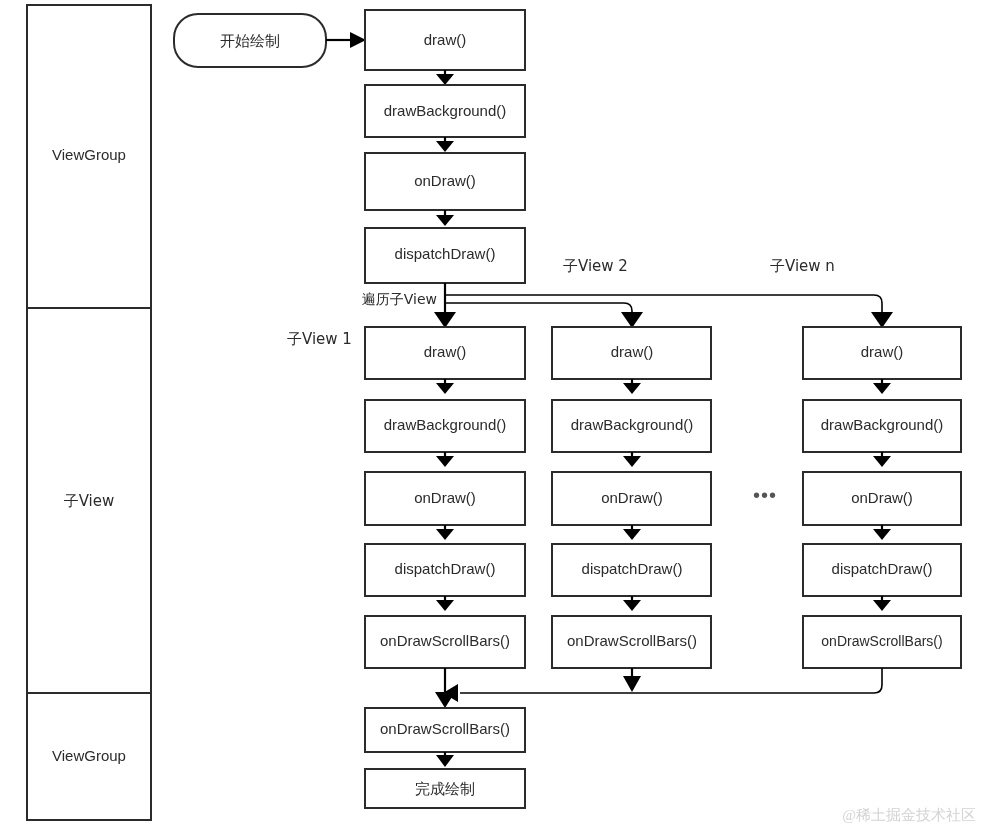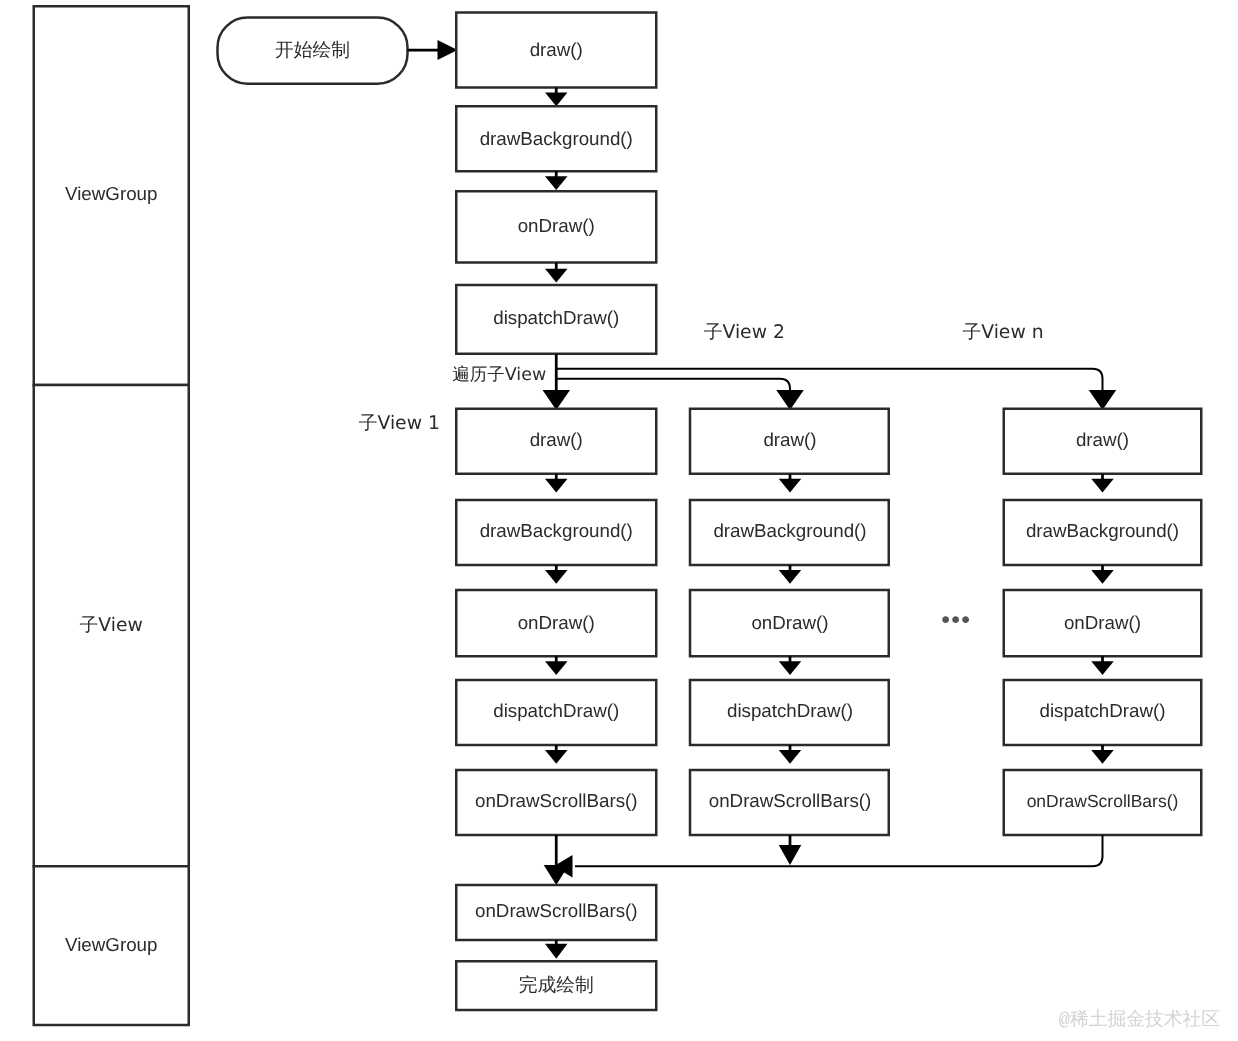--- a/index.html
+++ b/index.html
@@ -93,21 +93,21 @@
     font-size: 20px;
     fill: #555555;
     text-anchor: middle;
     dominant-baseline: middle;
     letter-spacing: 1px;
   }
   .watermark {
     position: absolute;
     right: 14px;
     bottom: 8px;
-    font-family: Liberation Mono, monospace;
+    font-family: Liberation Serif, serif;
     font-size: 15px;
     color: #d3d3d3;
     user-select: none;
     white-space: nowrap;
   }
 </style>
 </head>
 <body>
 
 <svg id="canvas" viewBox="0 0 990 833" xmlns="http://www.w3.org/2000/svg">

